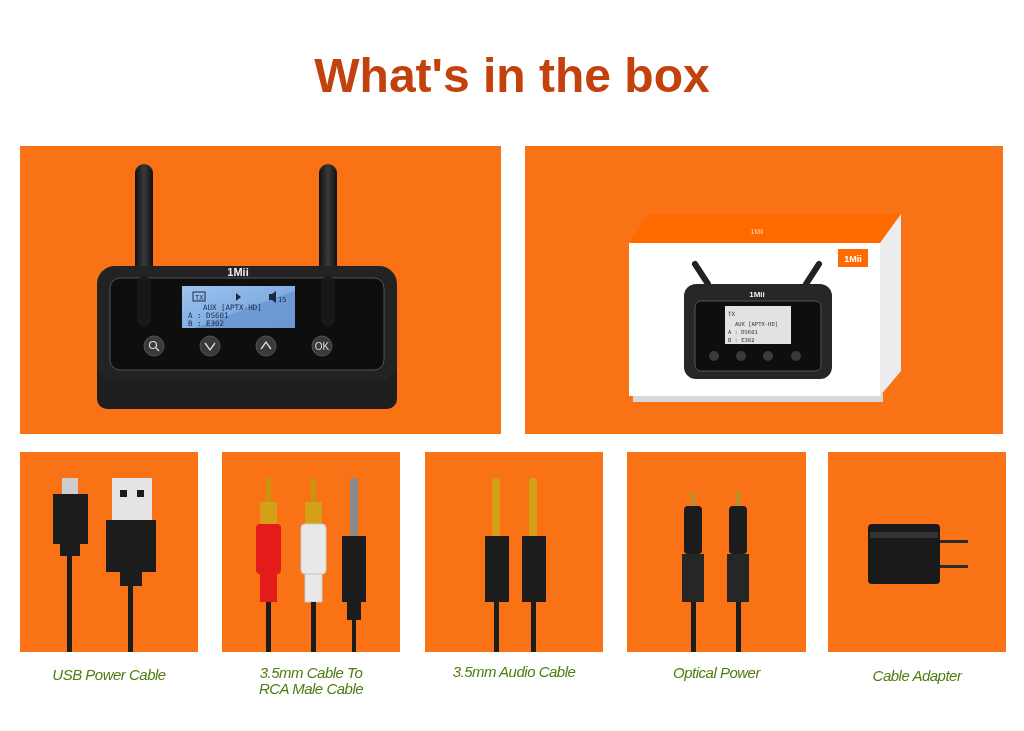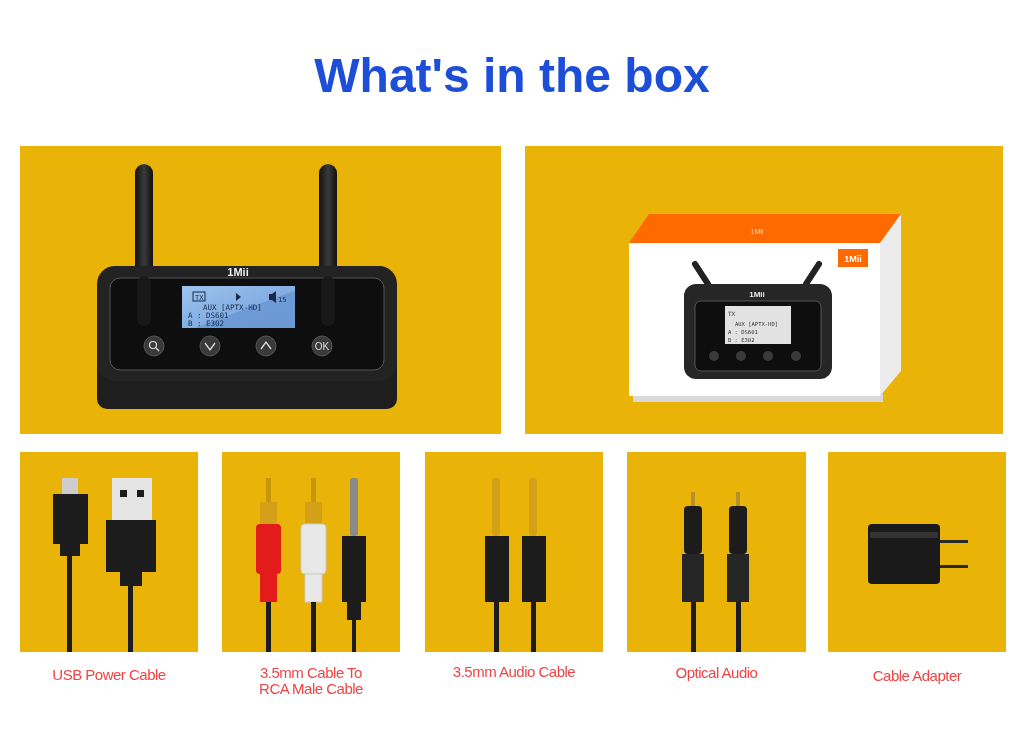--- a/index.html
+++ b/index.html
@@ -1,19 +1,19 @@
 <!DOCTYPE html>
 <html><head>
 <meta charset="utf-8">
 <style>
 *{margin:0;padding:0;box-sizing:border-box;}
 body{width:1024px;height:731px;background:#fff;position:relative;overflow:hidden;font-family:"Liberation Sans",sans-serif;}
-.title{position:absolute;left:0;top:48px;width:1024px;text-align:center;font-size:48px;font-weight:bold;color:#1d4ed8;letter-spacing:0px;}
-.panel{position:absolute;background:#eab308;overflow:hidden;}
-.cap{position:absolute;text-align:center;font-size:15px;color:#ef4444;line-height:16px;letter-spacing:-0.5px;}
+.title{position:absolute;left:0;top:48px;width:1024px;text-align:center;font-size:48px;font-weight:bold;color:#c2410c;letter-spacing:0px;}
+.panel{position:absolute;background:#f97316;overflow:hidden;}
+.cap{position:absolute;text-align:center;font-size:15px;color:#4d7c0f;line-height:16px;letter-spacing:-0.5px;font-style:italic;}
 svg{position:absolute;left:0;top:0;}
 </style>
 </head>
 <body>
 
 <div class="title">What's in the box</div>
 
 <div class="panel" style="left:20px;top:146px;width:481px;height:288px;">
   <svg width="481" height="288">
     <defs>
@@ -158,21 +158,21 @@
     <rect x="64" y="40" width="4" height="14" fill="#b8902a"></rect>
     <rect x="57" y="54" width="18" height="48" rx="4" fill="#1c1c1c"></rect>
     <rect x="55" y="102" width="22" height="48" fill="#262626"></rect>
     <rect x="64" y="150" width="5" height="50" fill="#1c1c1c"></rect>
     <rect x="109" y="40" width="4" height="14" fill="#b8902a"></rect>
     <rect x="102" y="54" width="18" height="48" rx="4" fill="#1c1c1c"></rect>
     <rect x="100" y="102" width="22" height="48" fill="#262626"></rect>
     <rect x="109" y="150" width="5" height="50" fill="#1c1c1c"></rect>
   </svg>
 </div>
-<div class="cap" style="left:627px;top:665px;width:179px;">Optical Audio</div>
+<div class="cap" style="left:627px;top:665px;width:179px;">Optical Power</div>
 
 <div class="panel" style="left:828px;top:452px;width:178px;height:200px;">
   <svg width="178" height="200">
     <rect x="40" y="72" width="72" height="60" rx="4" fill="#1a1a1a"></rect>
     <rect x="42" y="80" width="68" height="6" fill="#333"></rect>
     <rect x="112" y="88" width="28" height="3" fill="#2a2a2a"></rect>
     <rect x="112" y="113" width="28" height="3" fill="#2a2a2a"></rect>
   </svg>
 </div>
 <div class="cap" style="left:828px;top:668px;width:178px;">Cable Adapter</div>

